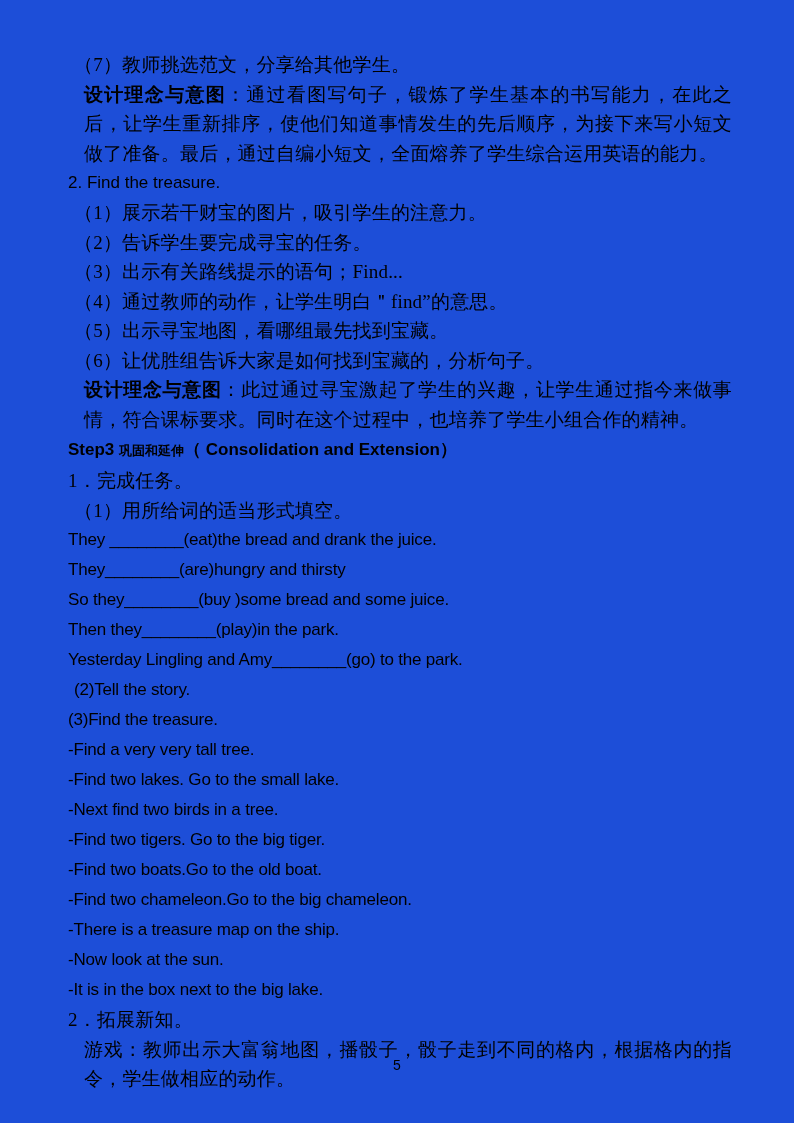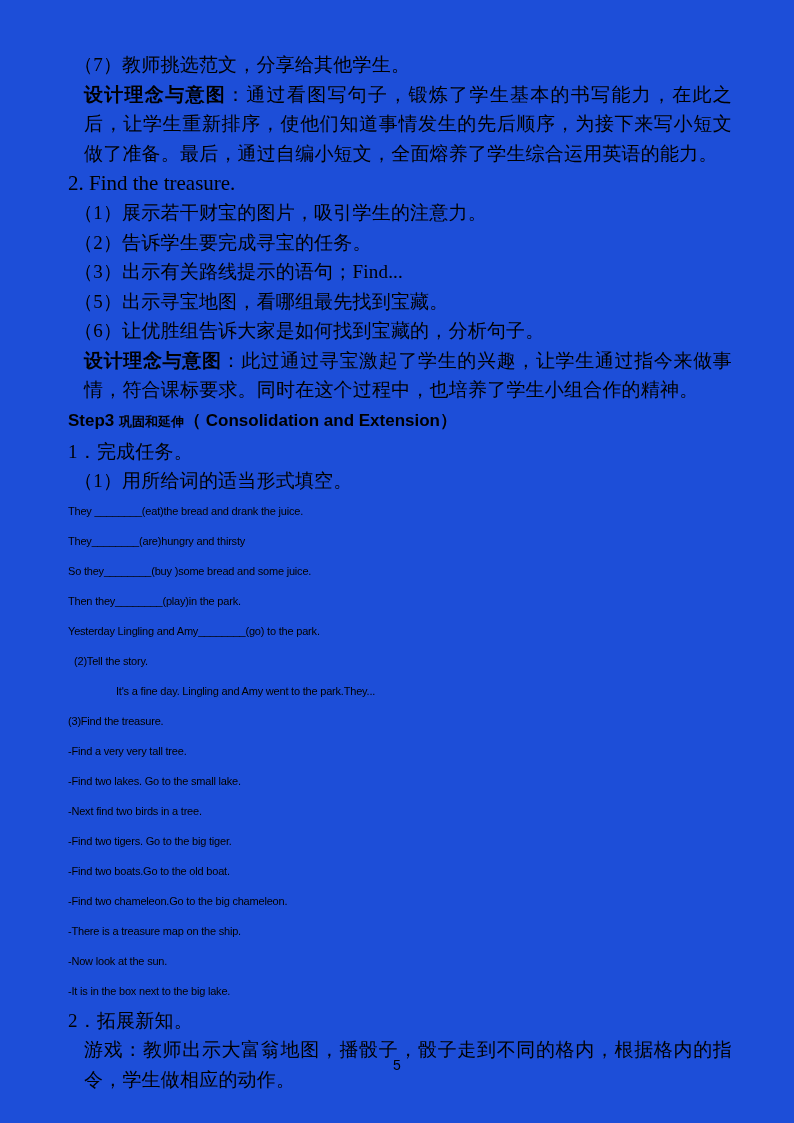--- a/index.html
+++ b/index.html
@@ -43,21 +43,21 @@
   .cn {
     font-family: "Liberation Serif", "DejaVu Serif", serif;
     font-size: 19px;
     line-height: 29.5px;
     letter-spacing: 0.2px;
   }
 
   
   .en {
     font-family: "Liberation Sans", "DejaVu Sans", sans-serif;
-    font-size: 11px;
+    font-size: 17px;
     line-height: 30px;
     letter-spacing: -0.2px;
   }
   .ind-hang { padding-left: 6px; }
   .ind-deep { padding-left: 48px; }
 
   
   .lead { font-weight: bold; }
 
   .justify {
@@ -73,22 +73,22 @@
     font-size: 17px;
     line-height: 31px;
   }
   .step-head .cjk {
     font-family: "Liberation Serif", "DejaVu Serif", serif;
     font-size: 13px;
   }
 
   
   .en-head {
-    font-family: Liberation Serif, serif;
-    font-size: 21px;
+    font-family: Liberation Sans, sans-serif;
+    font-size: 17px;
     line-height: 30px;
   }
 
   
   #footer {
     position: absolute;
     left: 0;
     top: 1057px;
     width: 794px;
     text-align: center;
@@ -106,39 +106,39 @@
 
     <div class="ln cn ind-hang">（7）教师挑选范文，分享给其他学生。</div>
 
     <div class="ln cn justify"><span class="lead">设计理念与意图</span><span>：通过看图写句子，锻炼了学生基本的书写能力，在此之后，让学生重新排序，使他们知道事情发生的先后顺序，为接下来写小短文做了准备。最后，通过自编小短文，全面熔养了学生综合运用英语的能力。</span></div>
 
     <div class="ln en-head">2. Find the treasure.</div>
 
     <div class="ln cn ind-hang">（1）展示若干财宝的图片，吸引学生的注意力。</div>
     <div class="ln cn ind-hang">（2）告诉学生要完成寻宝的任务。</div>
     <div class="ln cn ind-hang">（3）出示有关路线提示的语句；Find...</div>
+    <div class="ln cn ind-hang">（4）通过教师的动作，让学生明白＂find”的意思。</div>
     <div class="ln cn ind-hang">（5）出示寻宝地图，看哪组最先找到宝藏。</div>
     <div class="ln cn ind-hang">（6）让优胜组告诉大家是如何找到宝藏的，分析句子。</div>
 
     <div class="ln cn justify"><span class="lead">设计理念与意图</span><span>：此过通过寻宝激起了学生的兴趣，让学生通过指今来做事情，符合课标要求。同时在这个过程中，也培养了学生小组合作的精神。</span></div>
 
     <div class="ln step-head"><span>Step3 </span><span class="cjk">巩固和延伸</span><span>（ Consolidation and Extension）</span></div>
 
     <div class="ln cn">1．完成任务。</div>
 
     <div class="ln cn ind-hang">（1）用所给词的适当形式填空。</div>
 
     <div class="ln en">They ________(eat)the bread and drank the juice.</div>
     <div class="ln en">They________(are)hungry and thirsty</div>
     <div class="ln en">So they________(buy )some bread and some juice.</div>
     <div class="ln en">Then they________(play)in the park.</div>
     <div class="ln en">Yesterday Lingling and Amy________(go) to the park.</div>
 
     <div class="ln en ind-hang">(2)Tell the story.</div>
-    <div class="ln en ind-deep">It's a fine day. Lingling and Amy went to the park.They...</div>
 
     <div class="ln en">(3)Find the treasure.</div>
 
     <div class="ln en">-Find a very very tall tree.</div>
     <div class="ln en">-Find two lakes. Go to the small lake.</div>
     <div class="ln en">-Next find two birds in a tree.</div>
     <div class="ln en">-Find two tigers. Go to the big tiger.</div>
     <div class="ln en">-Find two boats.Go to the old boat.</div>
     <div class="ln en">-Find two chameleon.Go to the big chameleon.</div>
     <div class="ln en">-There is a treasure map on the ship.</div>

